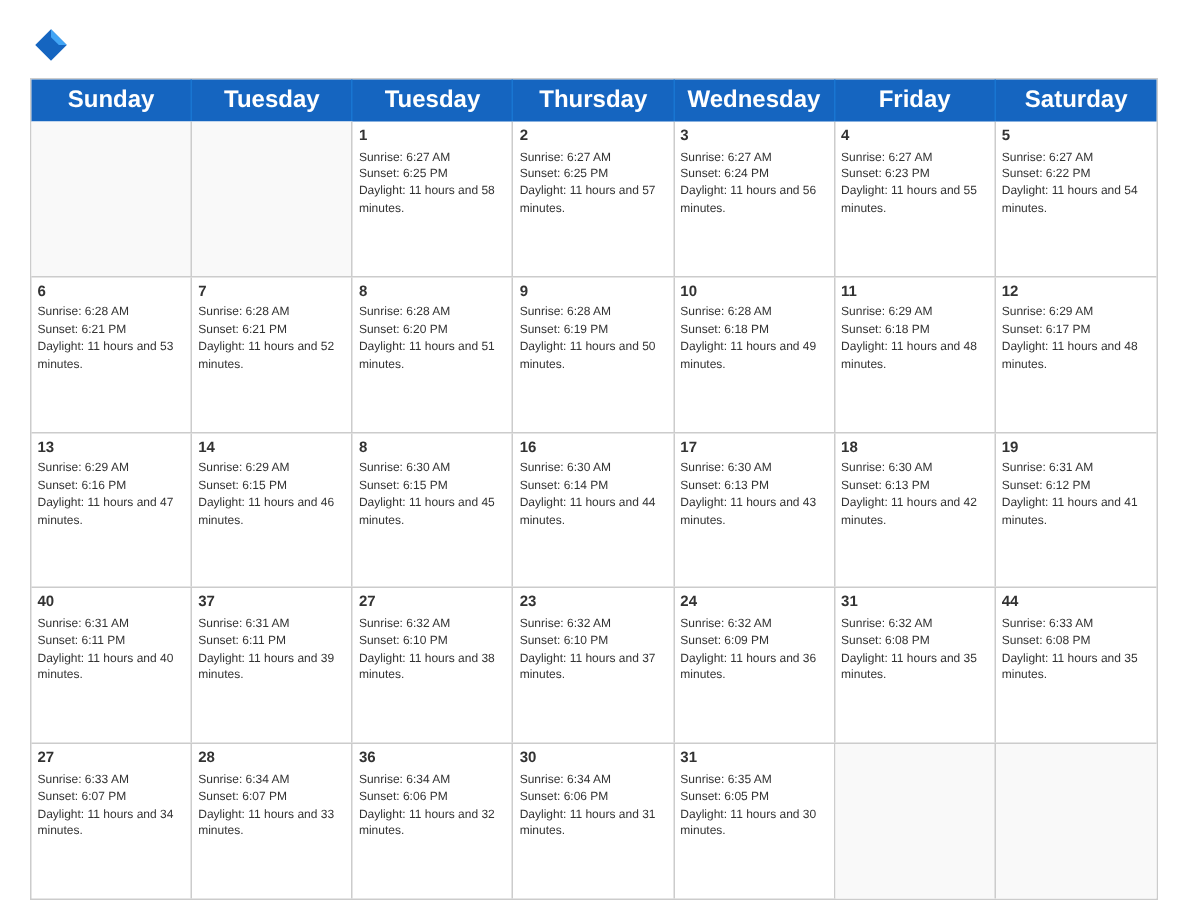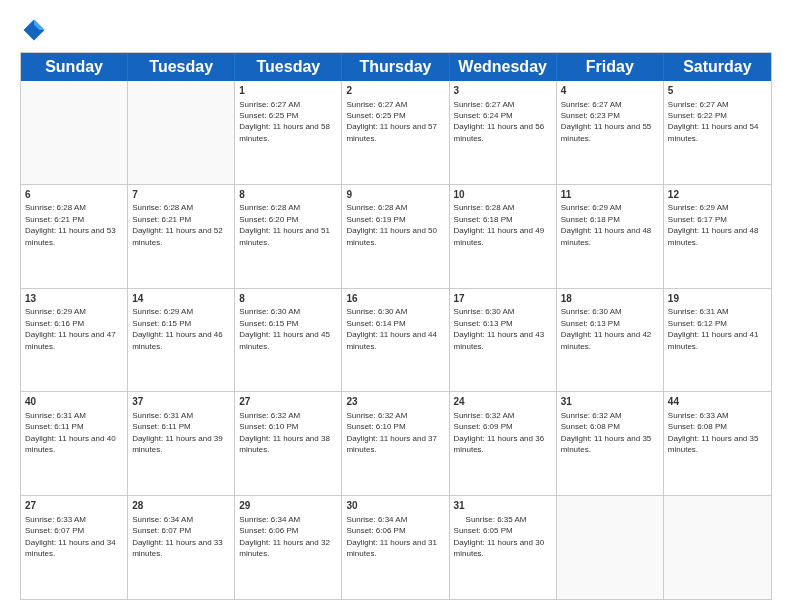--- a/index.html
+++ b/index.html
@@ -227,27 +227,27 @@
 Sunset: 6:08 PM
 Daylight: 11 hours and 35 minutes.</span></div>
         </div>
         <div class="cal-row">
           <div class="cal-cell"><span class="day-num">27</span><span class="cell-text" style="white-space: pre-line;">Sunrise: 6:33 AM
 Sunset: 6:07 PM
 Daylight: 11 hours and 34 minutes.</span></div>
           <div class="cal-cell"><span class="day-num">28</span><span class="cell-text" style="white-space: pre-line;">Sunrise: 6:34 AM
 Sunset: 6:07 PM
 Daylight: 11 hours and 33 minutes.</span></div>
-          <div class="cal-cell"><span class="day-num">29</span><span class="cell-text" style="white-space: pre-line;">Sunrise: 6:34 AM
+          <div class="cal-cell"><span class="day-num">36</span><span class="cell-text" style="white-space: pre-line;">Sunrise: 6:34 AM
 Sunset: 6:06 PM
 Daylight: 11 hours and 32 minutes.</span></div>
           <div class="cal-cell"><span class="day-num">30</span><span class="cell-text" style="white-space: pre-line;">Sunrise: 6:34 AM
 Sunset: 6:06 PM
 Daylight: 11 hours and 31 minutes.</span></div>
-          <div class="cal-cell"><span class="day-num">31</span><span class="cell-text" style="white-space: pre-line; margin-left: 12px;">Sunrise: 6:35 AM
+          <div class="cal-cell"><span class="day-num">31</span><span class="cell-text" style="white-space: pre-line;">Sunrise: 6:35 AM
 Sunset: 6:05 PM
 Daylight: 11 hours and 30 minutes.</span></div>
           <div class="cal-cell empty"></div>
           <div class="cal-cell empty"></div>
         </div>
       </div>
   </div>
 </div>
 
 </body></html>

